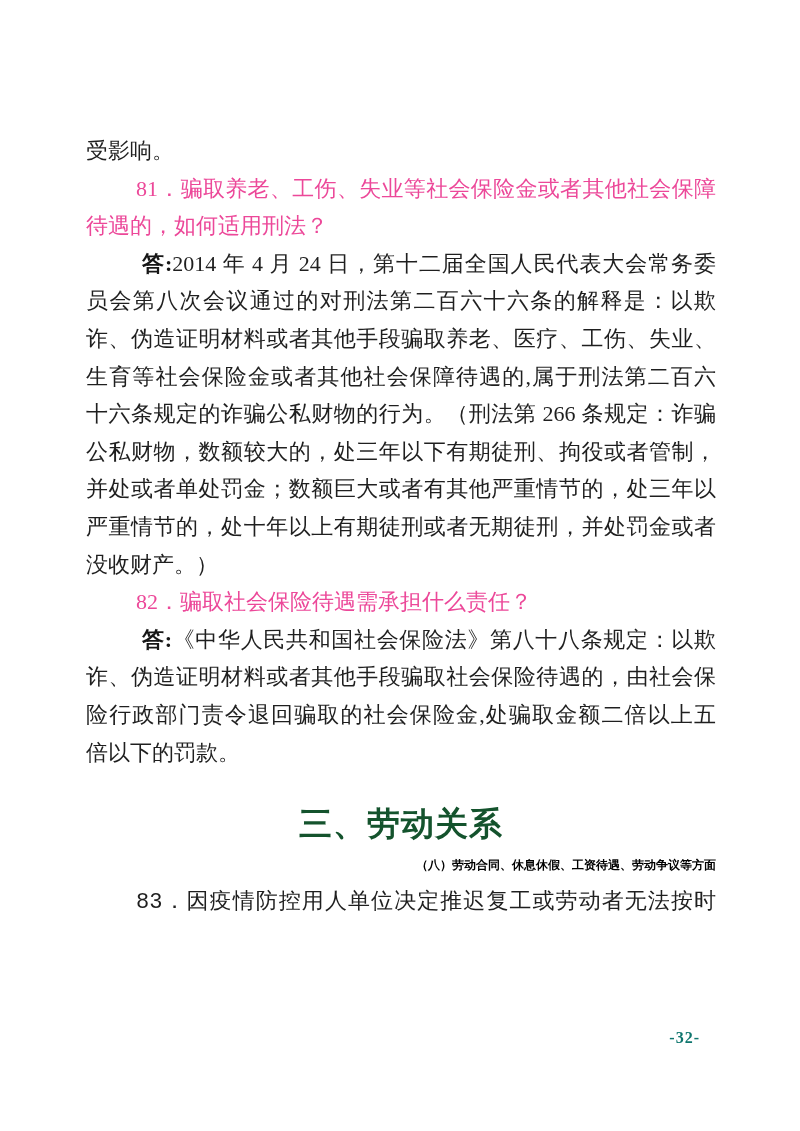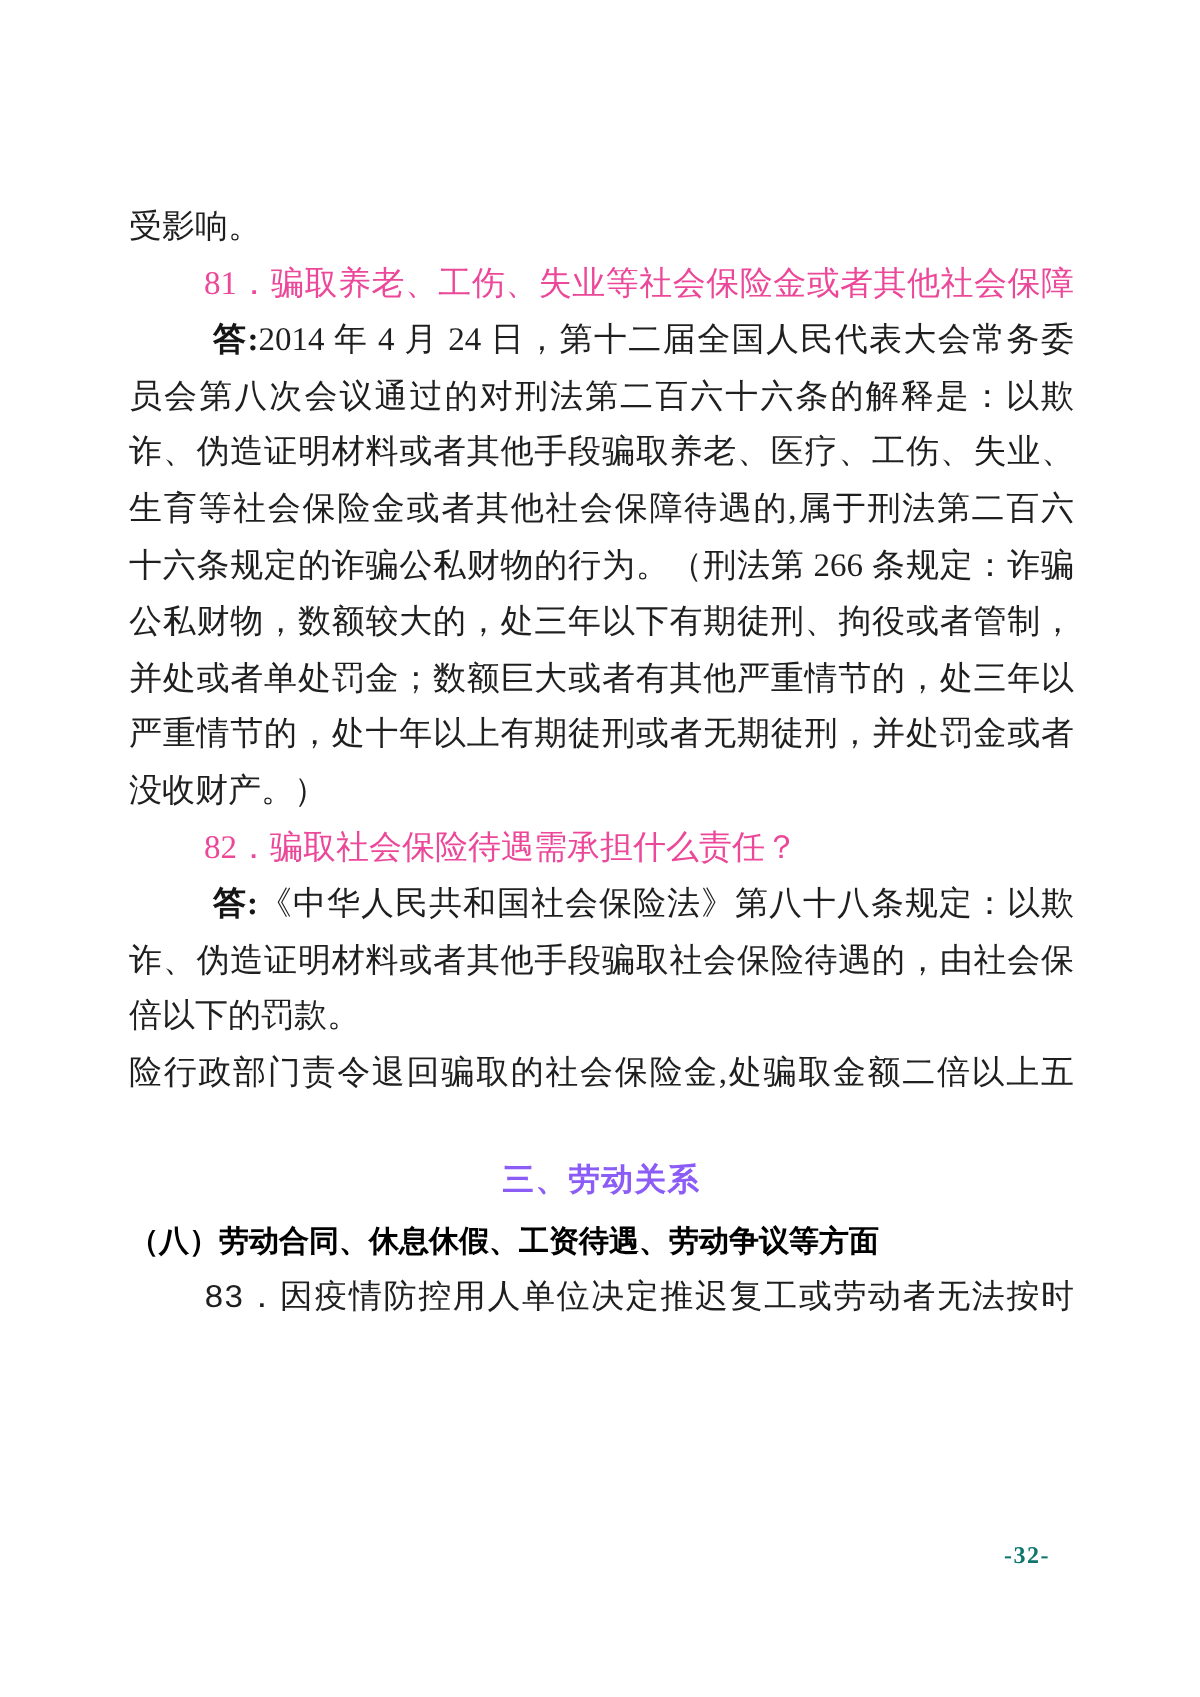--- a/index.html
+++ b/index.html
@@ -30,33 +30,33 @@
     text-justify: inter-character;
   }
   .q { font-weight: 400; color: #ec4899; }
   .ind-q { text-indent: 50px; }
   .ind-a { text-indent: 56px; }
   .b { font-weight: 700; color: #161616; }
   .heading {
     margin-top: 31px;
     font-family: "Liberation Sans", "DejaVu Sans", sans-serif;
     font-weight: 700;
-    font-size: 21px;
+    font-size: 33px;
     line-height: 44px;
     letter-spacing: 1px;
     text-align: center;
-    color: #8b5cf6;
+    color: #14532d;
   }
   .subheading {
     margin-top: 3px;
     font-family: "Liberation Sans", "DejaVu Sans", sans-serif;
     font-weight: 700;
-    font-size: 20px;
+    font-size: 12px;
     line-height: 33px;
-    text-align: left;
+    text-align: right;
     color: #000000;
   }
   .q83 { margin-top: 2px; font-family: Liberation Mono, monospace; }
   .pagenum {
     position: absolute;
     top: 1029px;
     right: 100px;
     font-size: 16px;
     line-height: 18px;
     letter-spacing: 1px;
@@ -66,37 +66,38 @@
 </style>
 </head>
 <body>
 
 <div class="page">
   <div class="content">
 
     <div class="line">受影响。</div>
 
     <div class="line q just ind-q">81．骗取养老、工伤、失业等社会保险金或者其他社会保障</div>
+    <div class="line q">待遇的，如何适用刑法？</div>
 
     <div class="line just ind-a"><span class="b">答:</span><span>2014 年 4 月 24 日，第十二届全国人民代表大会常务委</span></div>
     <div class="line just">员会第八次会议通过的对刑法第二百六十六条的解释是：以欺</div>
     <div class="line just">诈、伪造证明材料或者其他手段骗取养老、医疗、工伤、失业、</div>
     <div class="line just">生育等社会保险金或者其他社会保障待遇的,属于刑法第二百六</div>
     <div class="line just">十六条规定的诈骗公私财物的行为。（刑法第 266 条规定：诈骗</div>
     <div class="line just">公私财物，数额较大的，处三年以下有期徒刑、拘役或者管制，</div>
     <div class="line just">并处或者单处罚金；数额巨大或者有其他严重情节的，处三年以</div>
     <div class="line just">严重情节的，处十年以上有期徒刑或者无期徒刑，并处罚金或者</div>
     <div class="line">没收财产。）</div>
 
     <div class="line q ind-q">82．骗取社会保险待遇需承担什么责任？</div>
 
     <div class="line just ind-a"><span class="b">答:</span><span>《中华人民共和国社会保险法》第八十八条规定：以欺</span></div>
     <div class="line just">诈、伪造证明材料或者其他手段骗取社会保险待遇的，由社会保</div>
+    <div class="line just">险行政部门责令退回骗取的社会保险金,处骗取金额二倍以上五</div>
     <div class="line">倍以下的罚款。</div>
-    <div class="line just">险行政部门责令退回骗取的社会保险金,处骗取金额二倍以上五</div>
 
     <div class="heading">三、劳动关系</div>
     <div class="subheading">（八）劳动合同、休息休假、工资待遇、劳动争议等方面</div>
 
     <div class="line just ind-q q83">83．因疫情防控用人单位决定推迟复工或劳动者无法按时</div>
 
   </div>
 
   <div class="pagenum">-32-</div>
 </div>

